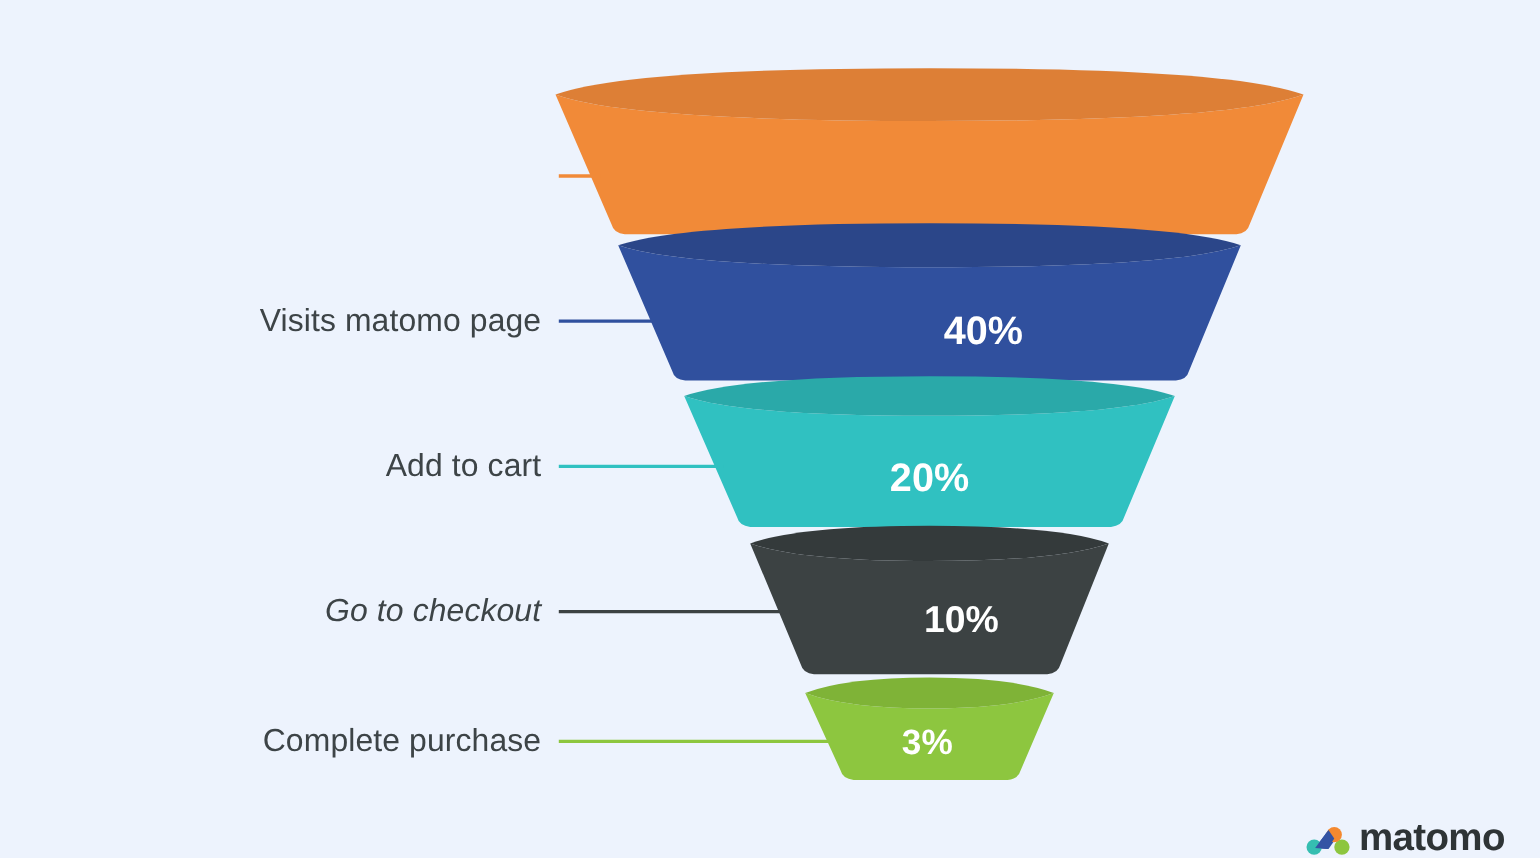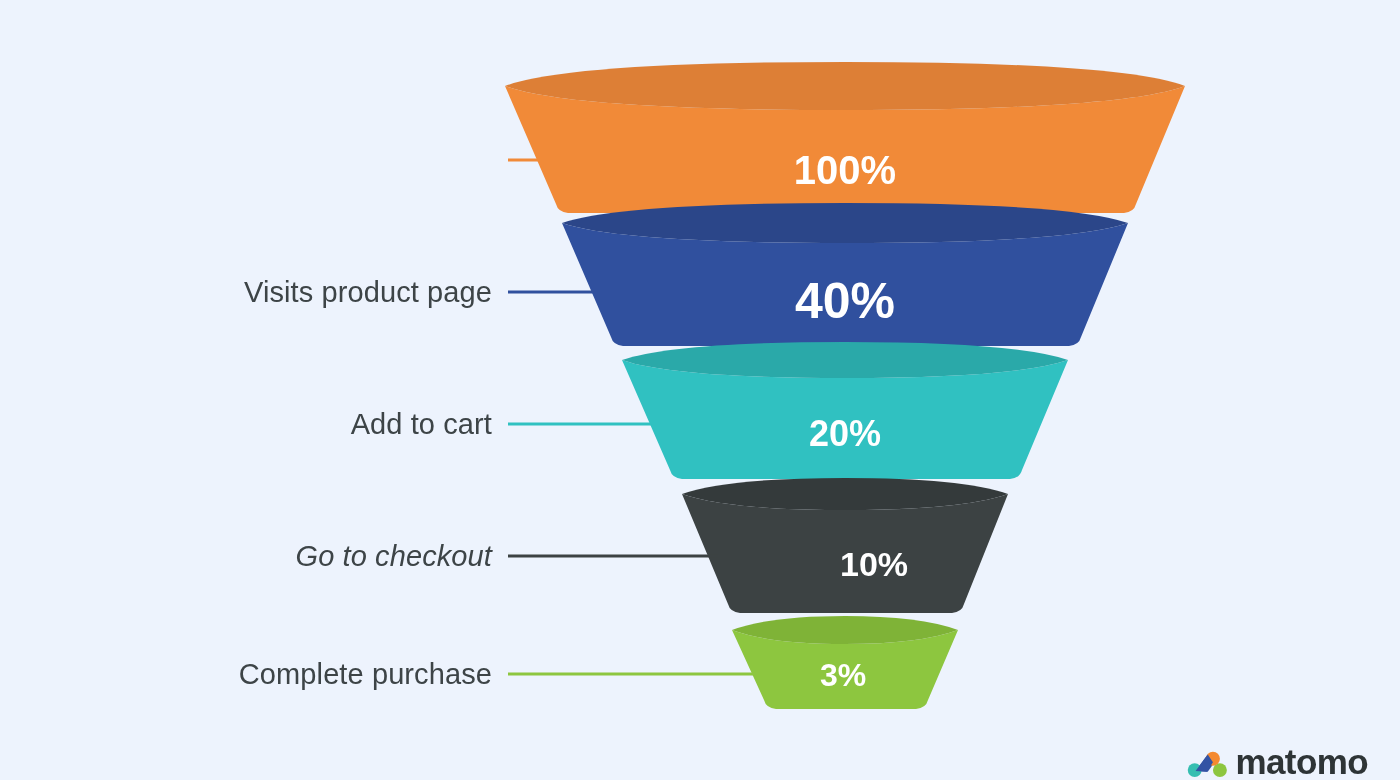--- a/index.html
+++ b/index.html
@@ -97,27 +97,26 @@
       <path d="M 732,630 Q 770,616 845,616 Q 920,616 958,630 Q 920,644 845,644 Q 770,644 732,630 Z" fill="#7fb337"></path>
     </g>
 
     <line x1="508" y1="160" x2="546" y2="160" stroke="#f18a38" stroke-width="3"></line>
     <line x1="508" y1="292" x2="600" y2="292" stroke="#30509e" stroke-width="3"></line>
     <line x1="508" y1="424" x2="658" y2="424" stroke="#30c1c1" stroke-width="3"></line>
     <line x1="508" y1="556" x2="718" y2="556" stroke="#3c4243" stroke-width="3"></line>
     <line x1="508" y1="674" x2="754" y2="674" stroke="#8dc63f" stroke-width="3"></line>
   </svg>
 
-  <div class="stage-label" style="left:120px; top:292px; width:372px;">Visits product page</div>
+  <div class="stage-label" style="left:120px; top:292px; width:372px;">Visits matomo page</div>
   <div class="stage-label" style="left:120px; top:424px; width:372px;">Add to cart</div>
   <div class="stage-label" style="left:120px; top:556px; width:372px;font-style:italic;">Go to checkout</div>
   <div class="stage-label" style="left:120px; top:674px; width:372px;">Complete purchase</div>
 
-  <div class="pct-value" style="left:845px; top:170px; font-size:40px;">100%</div>
-  <div class="pct-value" style="left:845px; top:301px; font-size:50px;">40%</div>
+  <div class="pct-value" style="left:894px; top:301px; font-size:36px;">40%</div>
   <div class="pct-value" style="left:845px; top:434px; font-size:36px;">20%</div>
   <div class="pct-value" style="left:845px; top:564px; font-size:34px;margin-left:29px;">10%</div>
   <div class="pct-value" style="left:843px; top:675px; font-size:32px;">3%</div>
 
   <div class="logo">
     <svg width="50" height="36" viewBox="0 0 50 36">
       <path d="M 11,26 L 25,7 L 32,17 L 25,27 Z" fill="#3353a4"></path>
       <path d="M 25,7 L 39,26 L 32,17 Z" fill="#3353a4"></path>
       <circle cx="10" cy="25" r="8" fill="#35beb1"></circle>
       <circle cx="39" cy="25" r="8" fill="#8dc63f"></circle>

